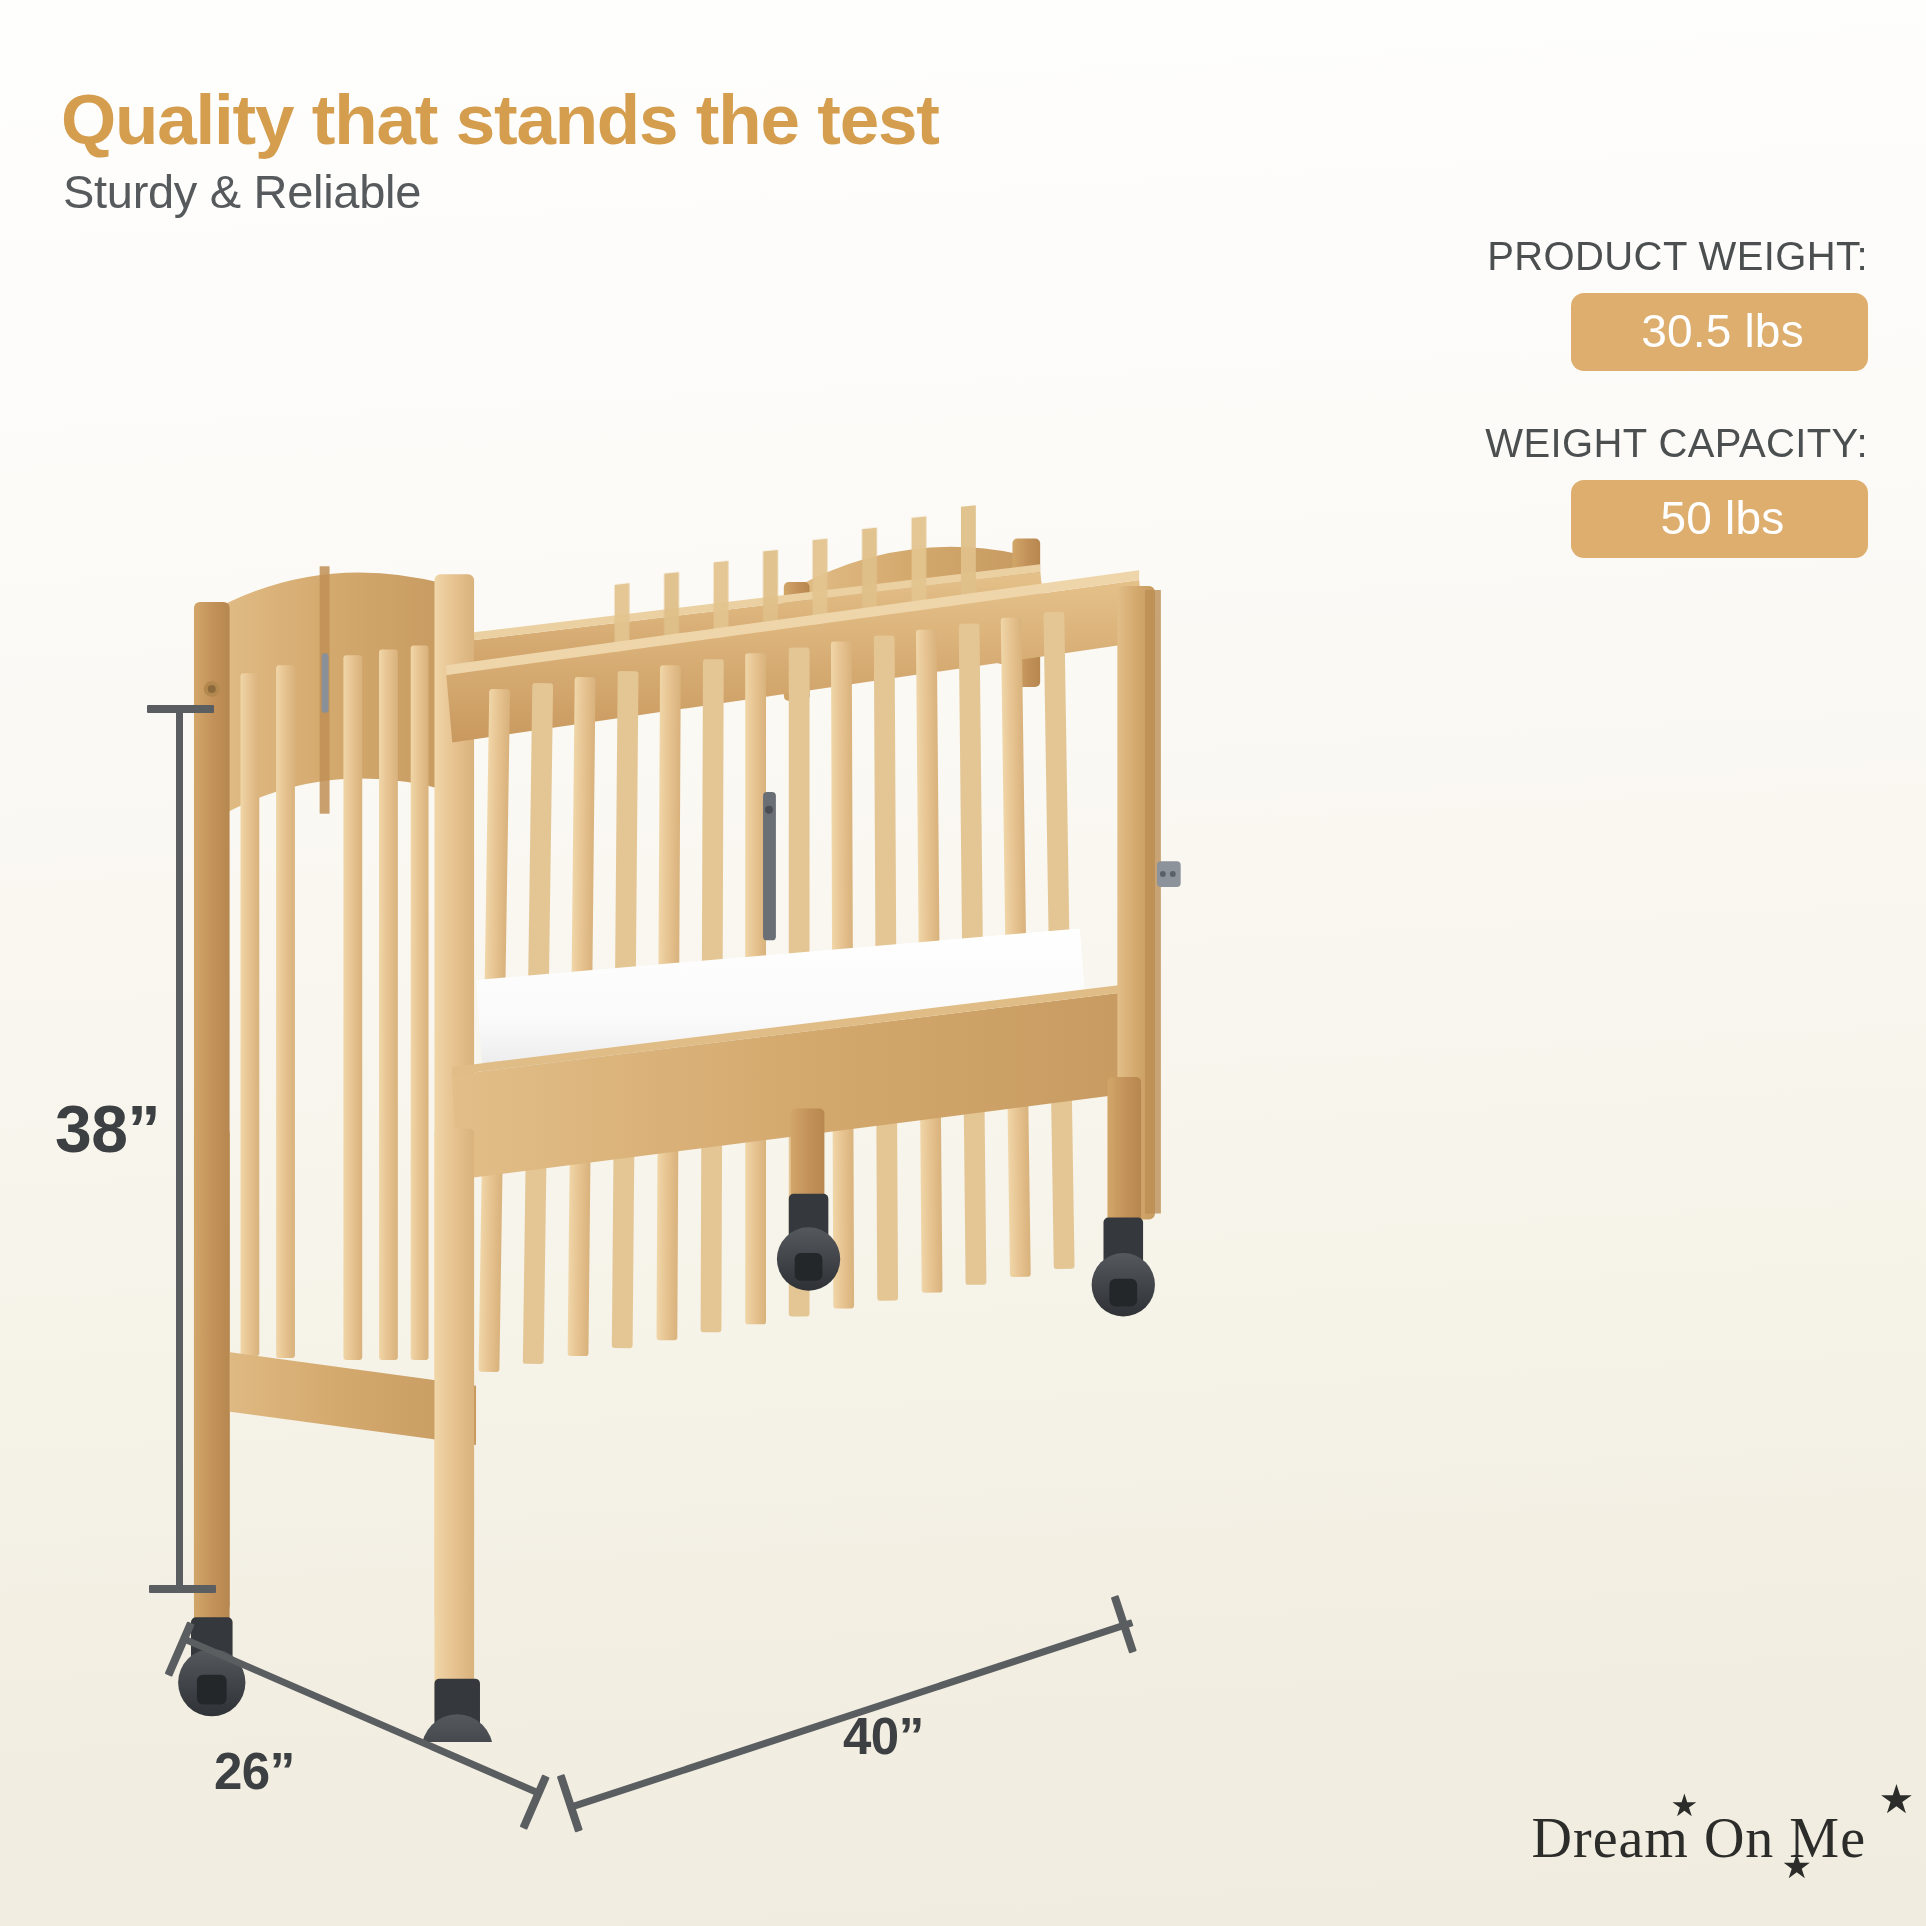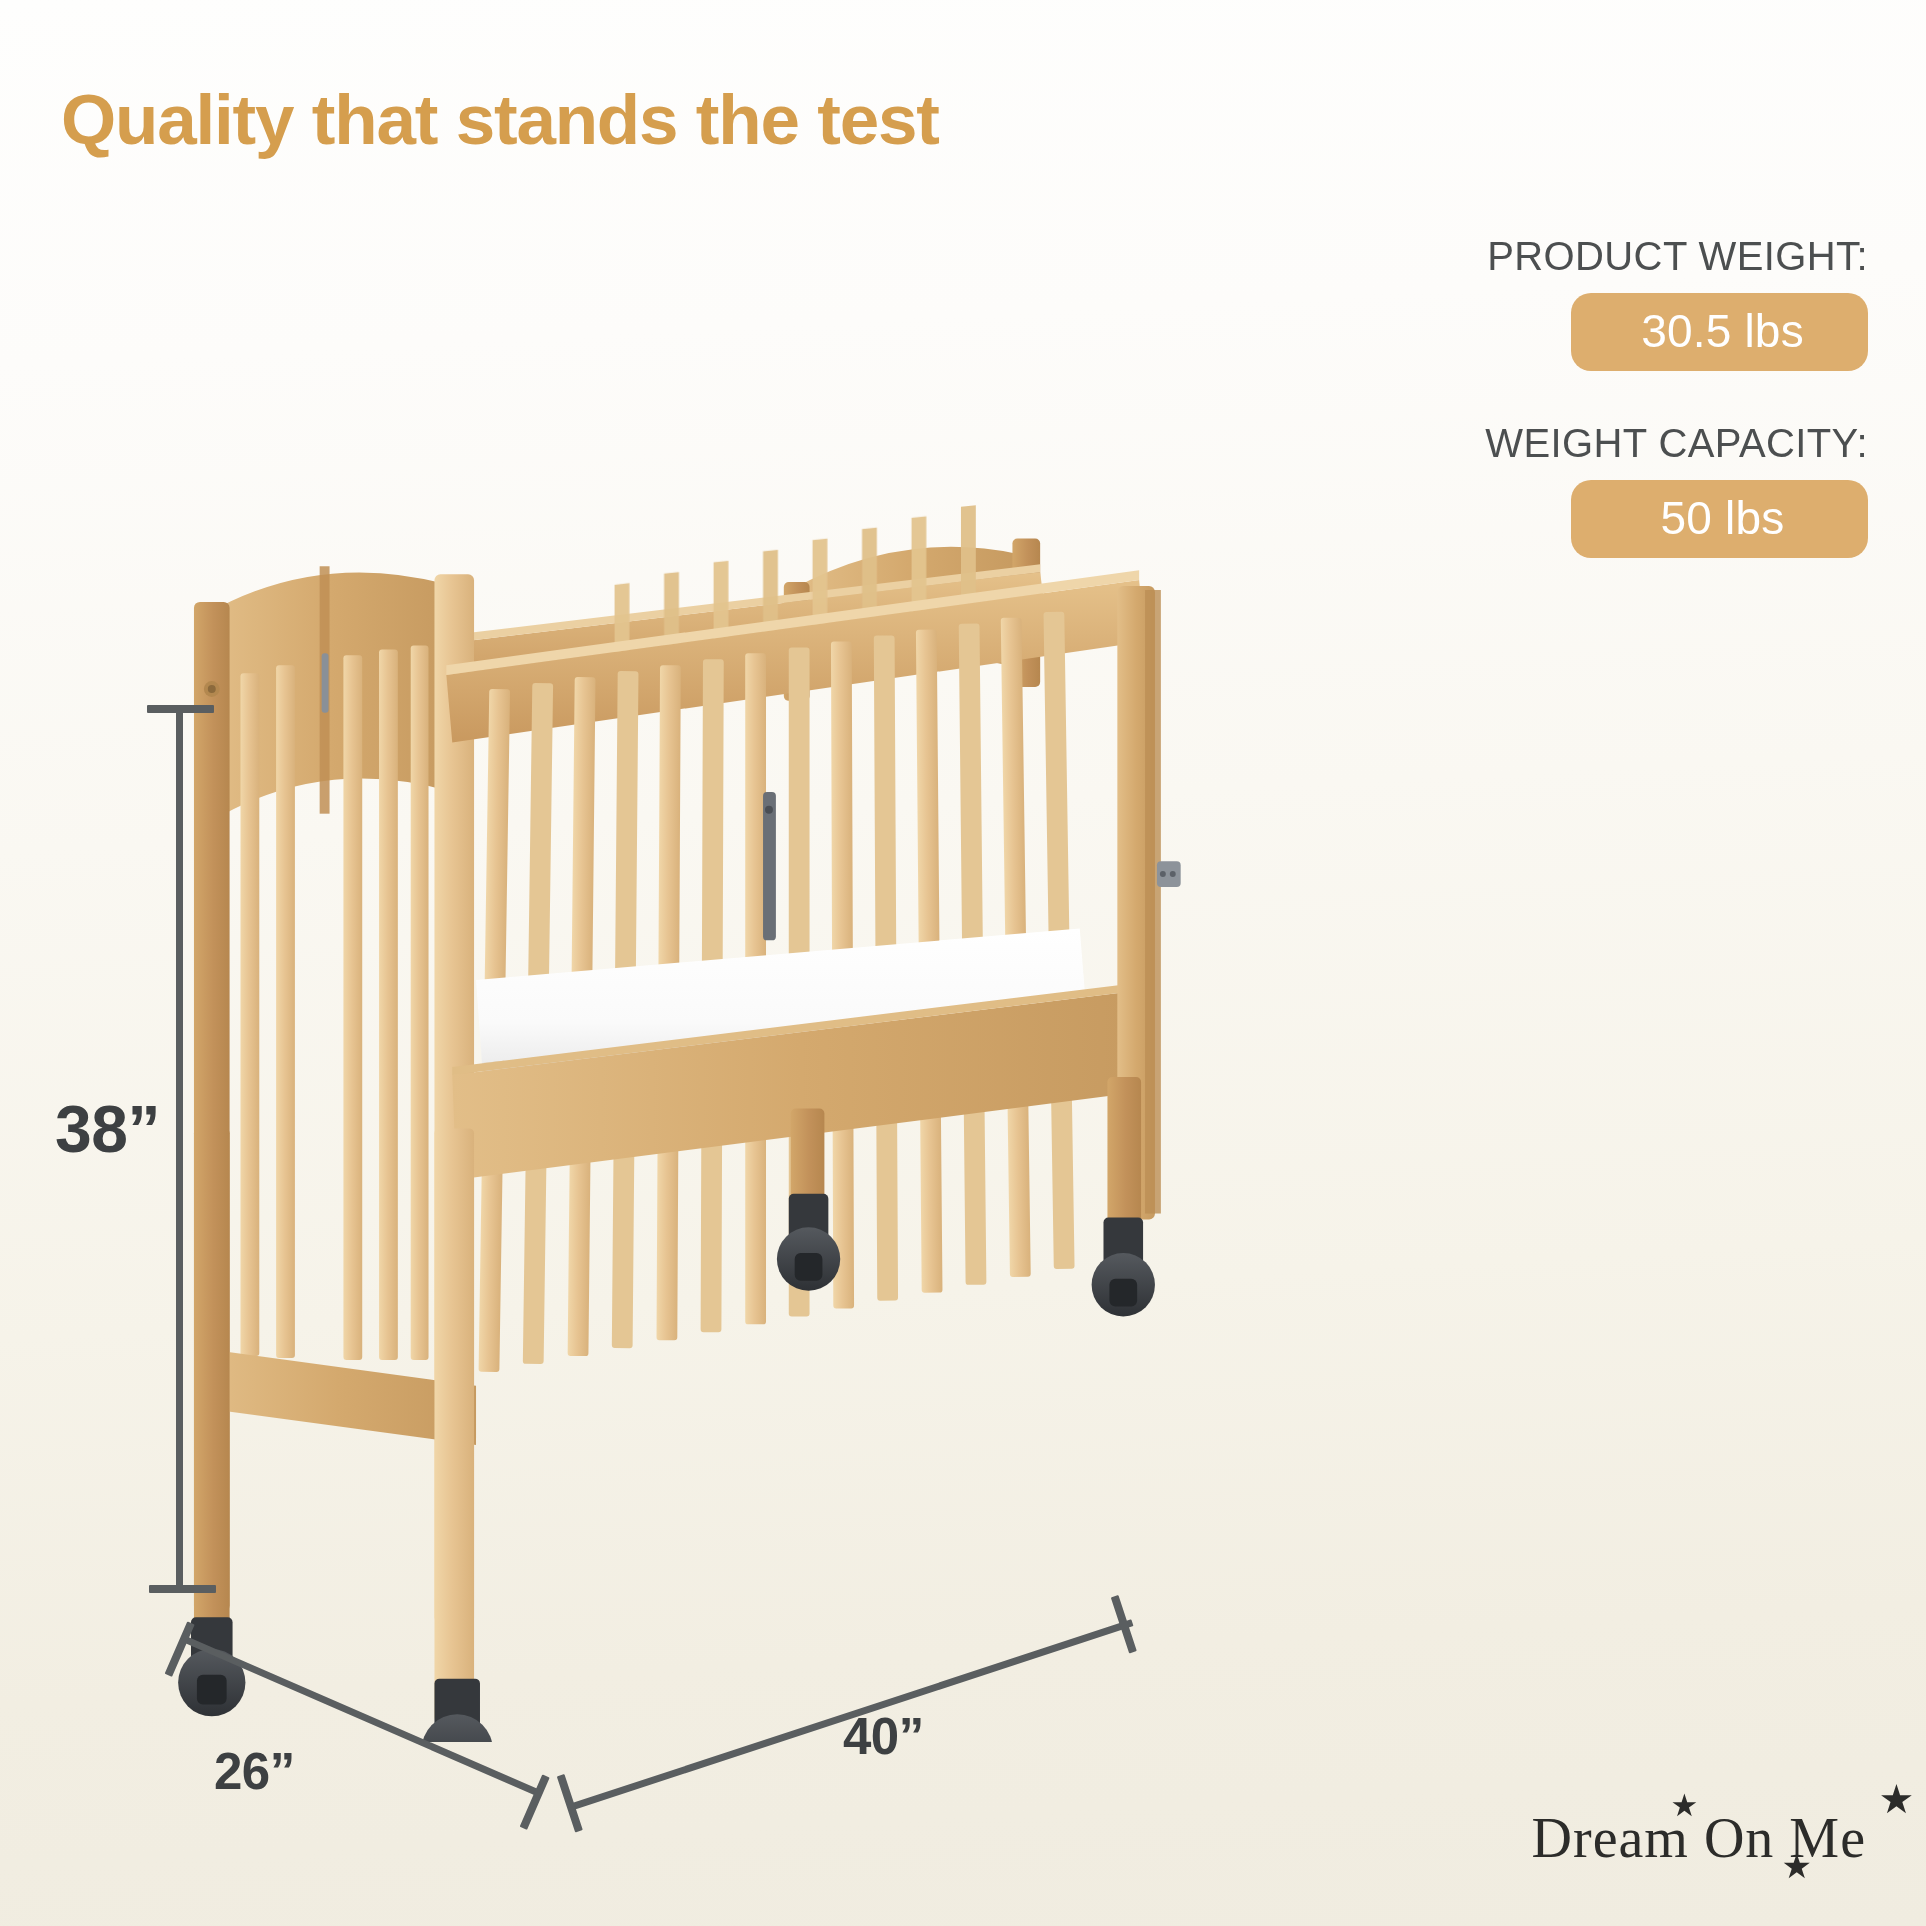--- a/index.html
+++ b/index.html
@@ -26,21 +26,21 @@
   
   #specs{
     position:absolute;right:59px;top:234px;width:515px;
     display:flex;flex-direction:column;align-items:flex-end;
   }
   .spec-label{
     font-size:40px;color:#4C4F50;letter-spacing:0.4px;
     white-space:nowrap;text-transform:uppercase;
   }
   .spec-pill{
-    margin-top:14px;background:#DDAE6E;border-radius:20px;
+    margin-top:14px;background:#DDAE6E;border-radius:13px;
     min-width:297px;box-sizing:border-box;
     padding:11px 24px 13px 30px;text-align:center;
     font-size:46px;color:#FFFFFF;letter-spacing:0.2px;
   }
   .spec-gap{height:50px;}
   
   .dimline{position:absolute;background:#5A5E60;}
   #dim-v-line{left:176px;top:709px;width:7px;height:883px;border-radius:1px;}
   #dim-v-cap-top{left:147px;top:705px;width:67px;height:8px;border-radius:1px;}
   #dim-v-cap-bot{left:149px;top:1585px;width:67px;height:8px;border-radius:1px;}
@@ -94,20 +94,21 @@
   
   #crib{position:absolute;left:149px;top:495px;width:1139px;height:1247px;}
   #crib svg{display:block;width:100%;height:100%;}
 </style>
 </head>
 <body>
 
 <div id="stage">
 
   <div id="headline">Quality that stands the test</div>
+  <div id="subhead">Sturdy &amp; Reliable</div>
 
   <div id="specs">
     <div class="spec-label">PRODUCT WEIGHT:</div>
     <div class="spec-pill">30.5 lbs</div>
     <div class="spec-gap"></div>
     <div class="spec-label">WEIGHT CAPACITY:</div>
     <div class="spec-pill">50 lbs</div>
   </div>
 
   <div id="crib">

